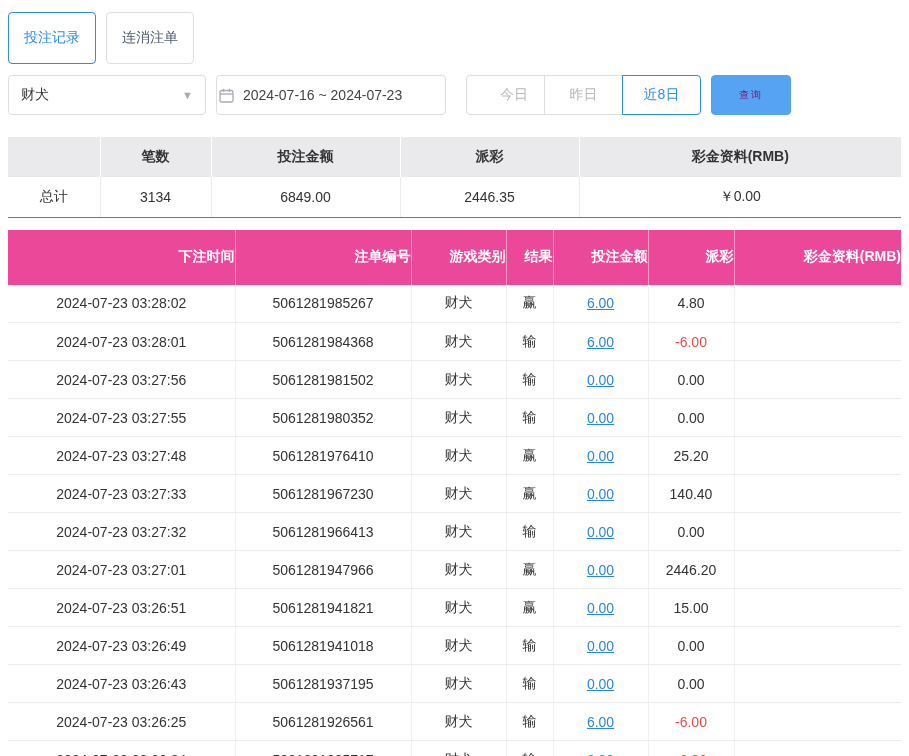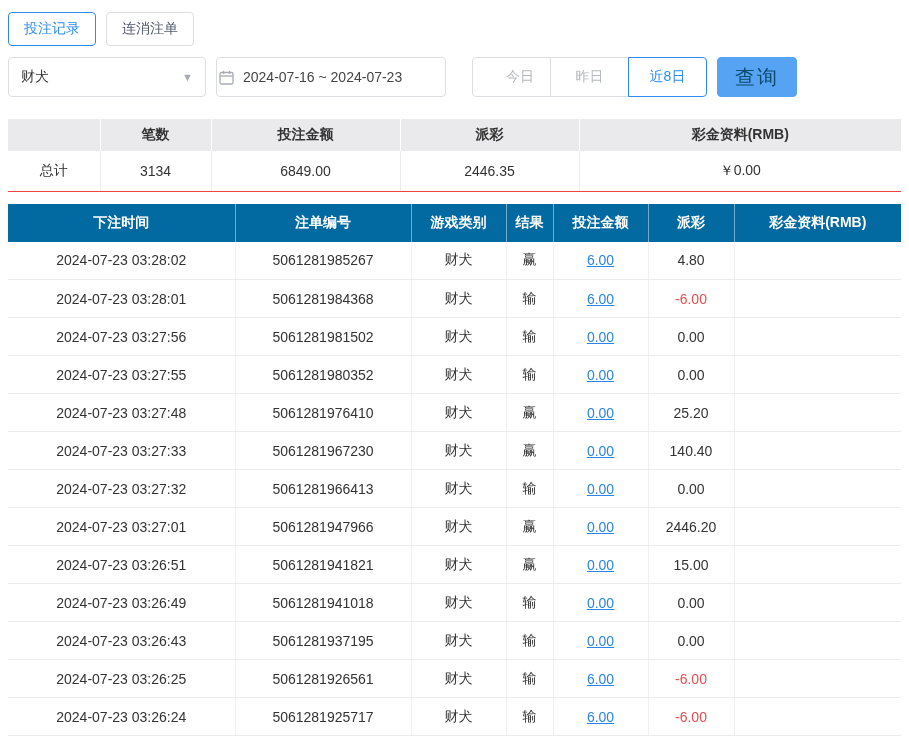--- a/index.html
+++ b/index.html
@@ -8,21 +8,21 @@
     background: #fff;
     font-family: "Liberation Sans", sans-serif;
     font-size: 14px;
     color: #333;
   }
   .page { padding: 12px 8px 0 8px; }
 
   
   .tabs { display: flex; gap: 10px; margin-bottom: 11px; }
   .tab {
-    padding: 7px 15px;
+    padding: 16px 15px;
     border: 1px solid #dcdee2;
     border-radius: 4px;
     background: #fff;
     color: #515a6e;
     font-size: 14px;
     cursor: pointer;
   }
   .tab.active { border-color: #2d8cf0; color: #2d8cf0; }
 
   
@@ -42,48 +42,48 @@
     color: #444;
   }
   .cal-icon { display: inline-flex; }
   .btn-group { display: flex; }
   .quick-btn {
     width: 79px; height: 40px;
     border: 1px solid #dcdee2; background: #fff;
     color: #b4b8bf; font-size: 14px; cursor: pointer;
     margin-left: -1px; position: relative;
   }
-  .quick-btn:first-child { margin-left: 16px; border-radius: 4px 0 0 4px; padding-left: 17px; }
+  .quick-btn:first-child { margin-left: 10px; border-radius: 4px 0 0 4px; padding-left: 17px; }
   .quick-btn:last-child { border-radius: 0 4px 4px 0; }
   .quick-btn.active { border-color: #2d8cf0; color: #2d8cf0; z-index: 2; }
   .search-btn {
     width: 80px; height: 40px; margin-left: 10px;
     background: #57a3f3; border: 1px solid #57a3f3; border-radius: 4px;
-    color: #0c4a6e; font-size: 20px; letter-spacing: 2px; cursor: pointer;
+    color: #701a75; font-size: 10px; letter-spacing: 2px; cursor: pointer;
   }
 
   
   table { border-collapse: collapse; table-layout: fixed; width: 893px; }
   .summary { margin-bottom: 12px; }
   .summary th {
-    background: #eaeaec; height: 32px;
+    background: #eaeaec; height: 40px;
     font-weight: bold; font-size: 14px; color: #333;
     border-right: 1px solid #fff; text-align: center;
   }
   .summary th:last-child { border-right: none; }
   .summary td {
     height: 40px; text-align: center; background: #fff;
     border-right: 1px solid #ececec; border-bottom: 1px solid #ef4444;
   }
   .summary td:last-child { border-right: none; }
 
   
   .bet-table th {
-    background: #0369a1; color: #fff; font-weight: bold;
-    height: 38px; font-size: 14px; text-align: center;
+    background: #ec4899; color: #fff; font-weight: bold;
+    height: 55px; font-size: 14px; text-align: right;
     border-right: 1px solid rgba(255,255,255,0.45);
   }
   .bet-table th:last-child { border-right: none; }
   .bet-table td {
     height: 38px; text-align: center; color: #333;
     border-bottom: 1px solid #ececec; border-right: 1px solid #f0f0f0;
     overflow: hidden; white-space: nowrap;
   }
   .bet-table td:last-child { border-right: none; }
   .bet-link { color: #2b85e4; text-decoration: underline; cursor: pointer; margin-top: 12px; }

